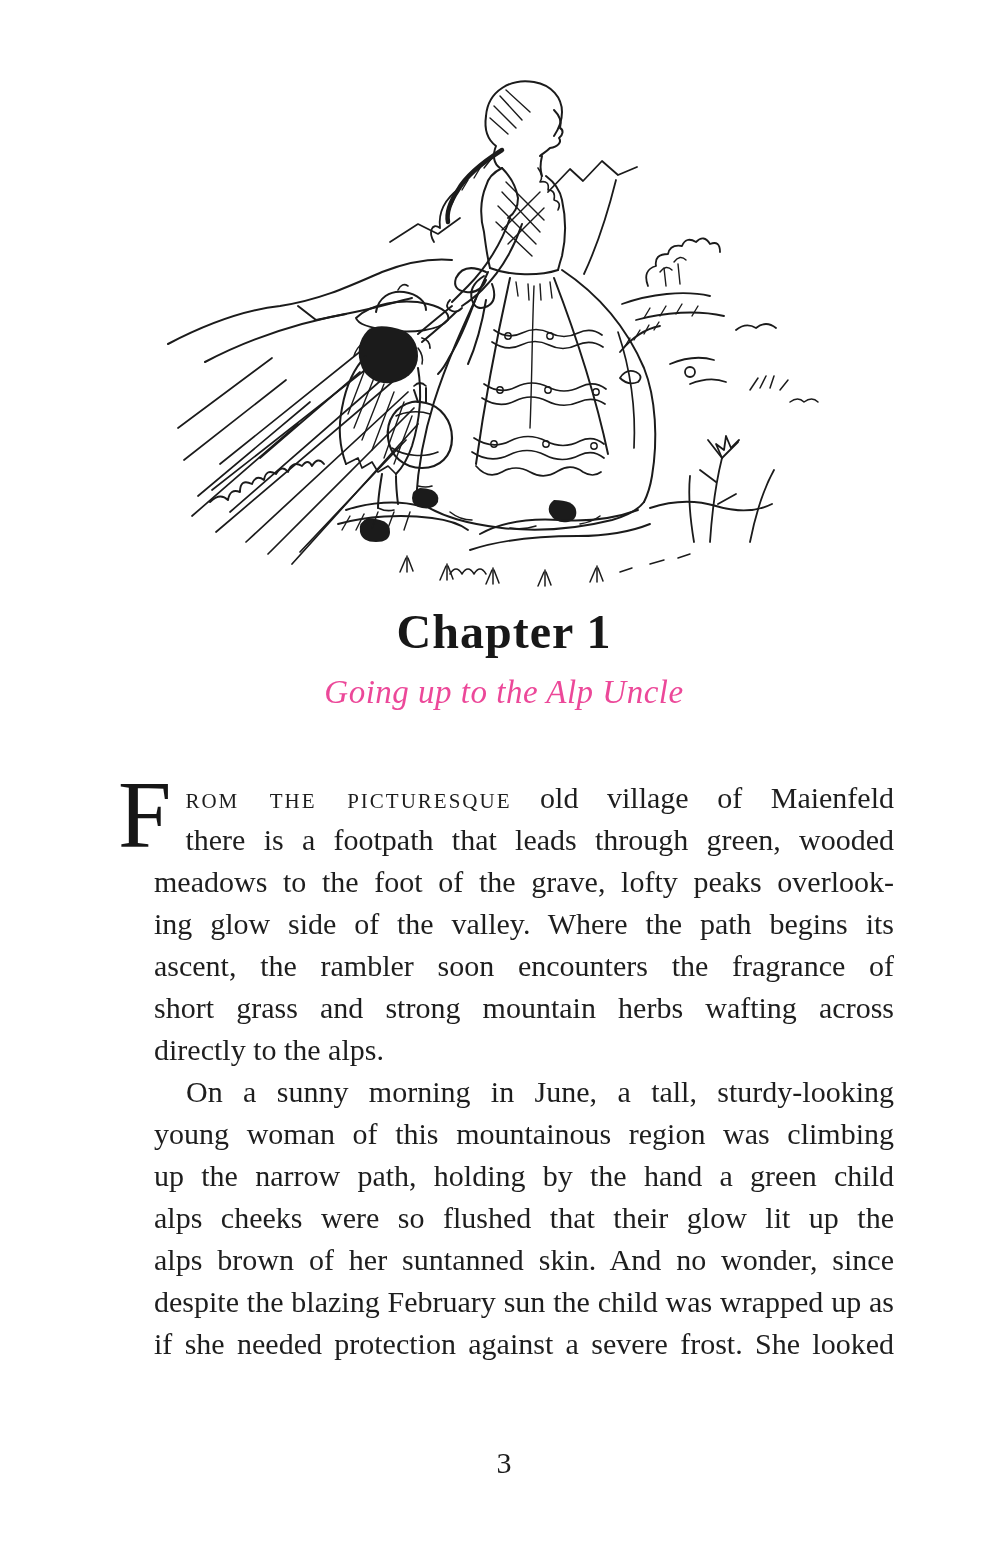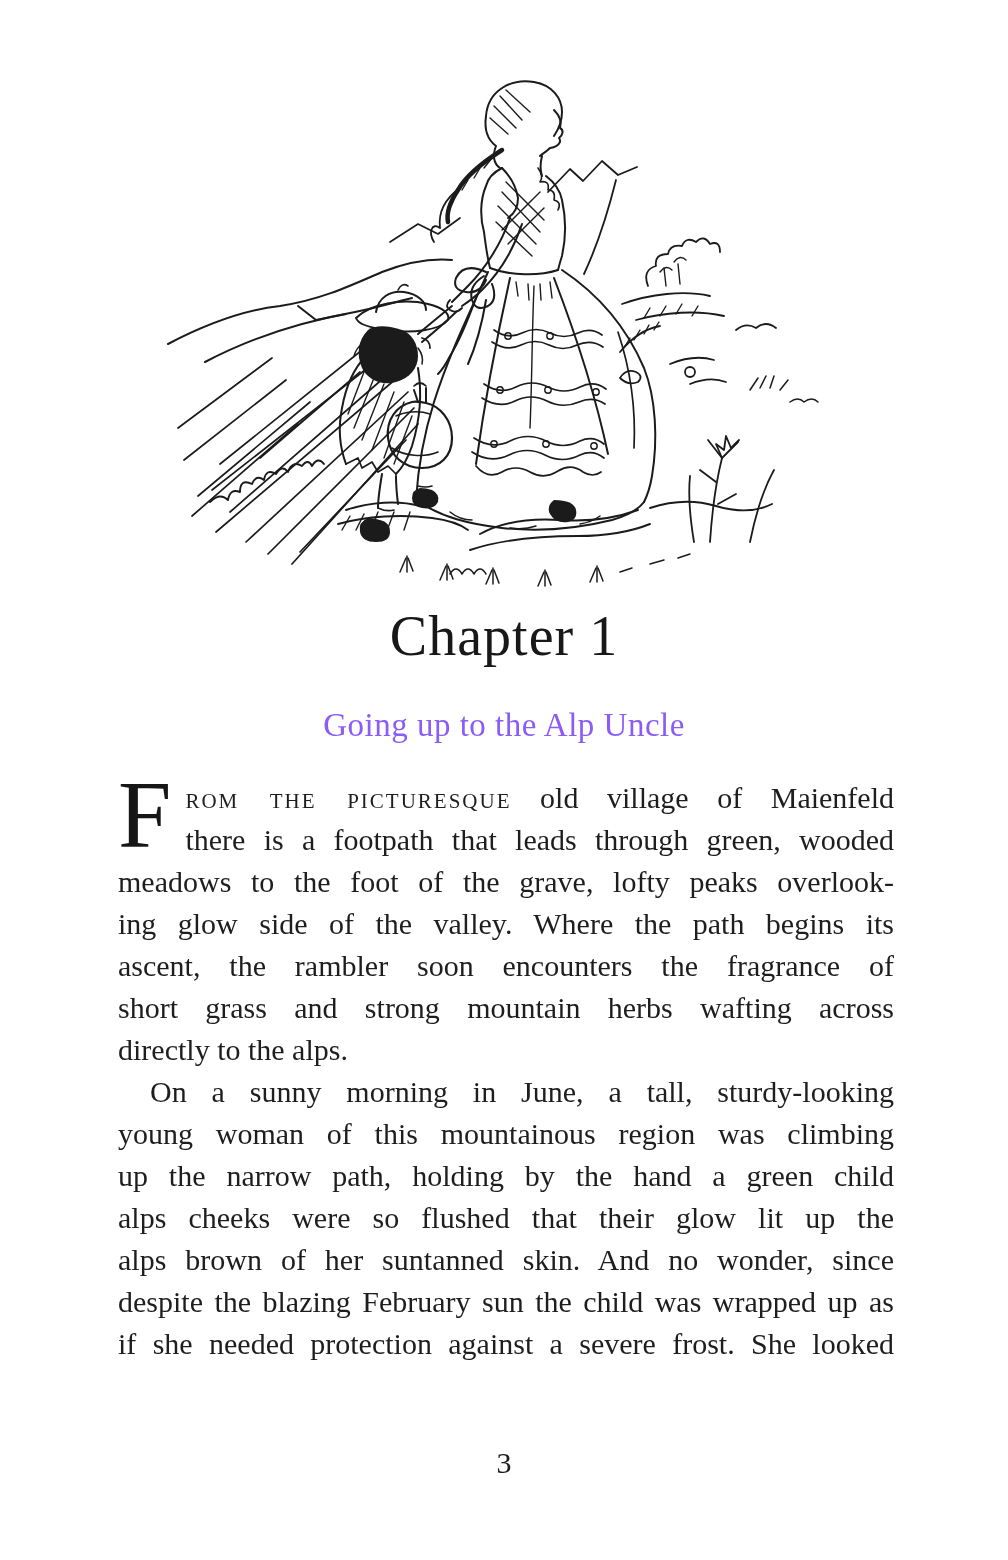--- a/index.html
+++ b/index.html
@@ -6,35 +6,36 @@
   .page{
     position:relative;width:1008px;height:1560px;margin:0 auto;
     background:#ffffff;color:#1d1d1d;
     font-family:"Liberation Serif", serif;overflow:hidden;
   }
   .illustration{position:absolute;left:150px;top:72px;width:690px;height:515px;}
   .illustration svg{width:100%;height:100%;}
   .ink{stroke:#1b1b1b;fill:none;stroke-linecap:round;stroke-linejoin:round;}
   .chapter-title{
     position:absolute;top:606px;left:0;width:100%;
-    text-align:center;font-size:56px;line-height:1.1;color:#181818;
+    text-align:center;font-size:48px;line-height:1.1;color:#181818;
     letter-spacing:1px;
+    font-weight:bold;
   }
   .chapter-subtitle{
-    position:absolute;top:706px;left:0;width:100%;
-    text-align:center;font-size:33px;line-height:1.2;color:#8b5cf6;
+    position:absolute;top:673px;left:0;width:100%;
+    text-align:center;font-style:italic;font-size:33px;line-height:1.2;color:#ec4899;
     letter-spacing:0.5px;
   }
   .body-text{
     position:absolute;left:118px;top:777px;width:776px;
     font-size:30px;line-height:42px;color:#1e1e1e;
   }
   .line{
     text-align:justify;text-align-last:justify;
-    height:42px;white-space:nowrap_off;
+    height:42px;white-space:nowrap_off;margin-left:36px;
   }
   .line.para-end{text-align-last:left;}
   .line.indent{text-indent:32px;}
   .dropcap{
     float:left;font-size:96px;line-height:76px;height:84px;
     margin:0 14px 0 0;color:#161616;
   }
   .sc{font-variant:small-caps;letter-spacing:2px;}
   .page-number{
     position:absolute;top:1446px;left:0;width:100%;

